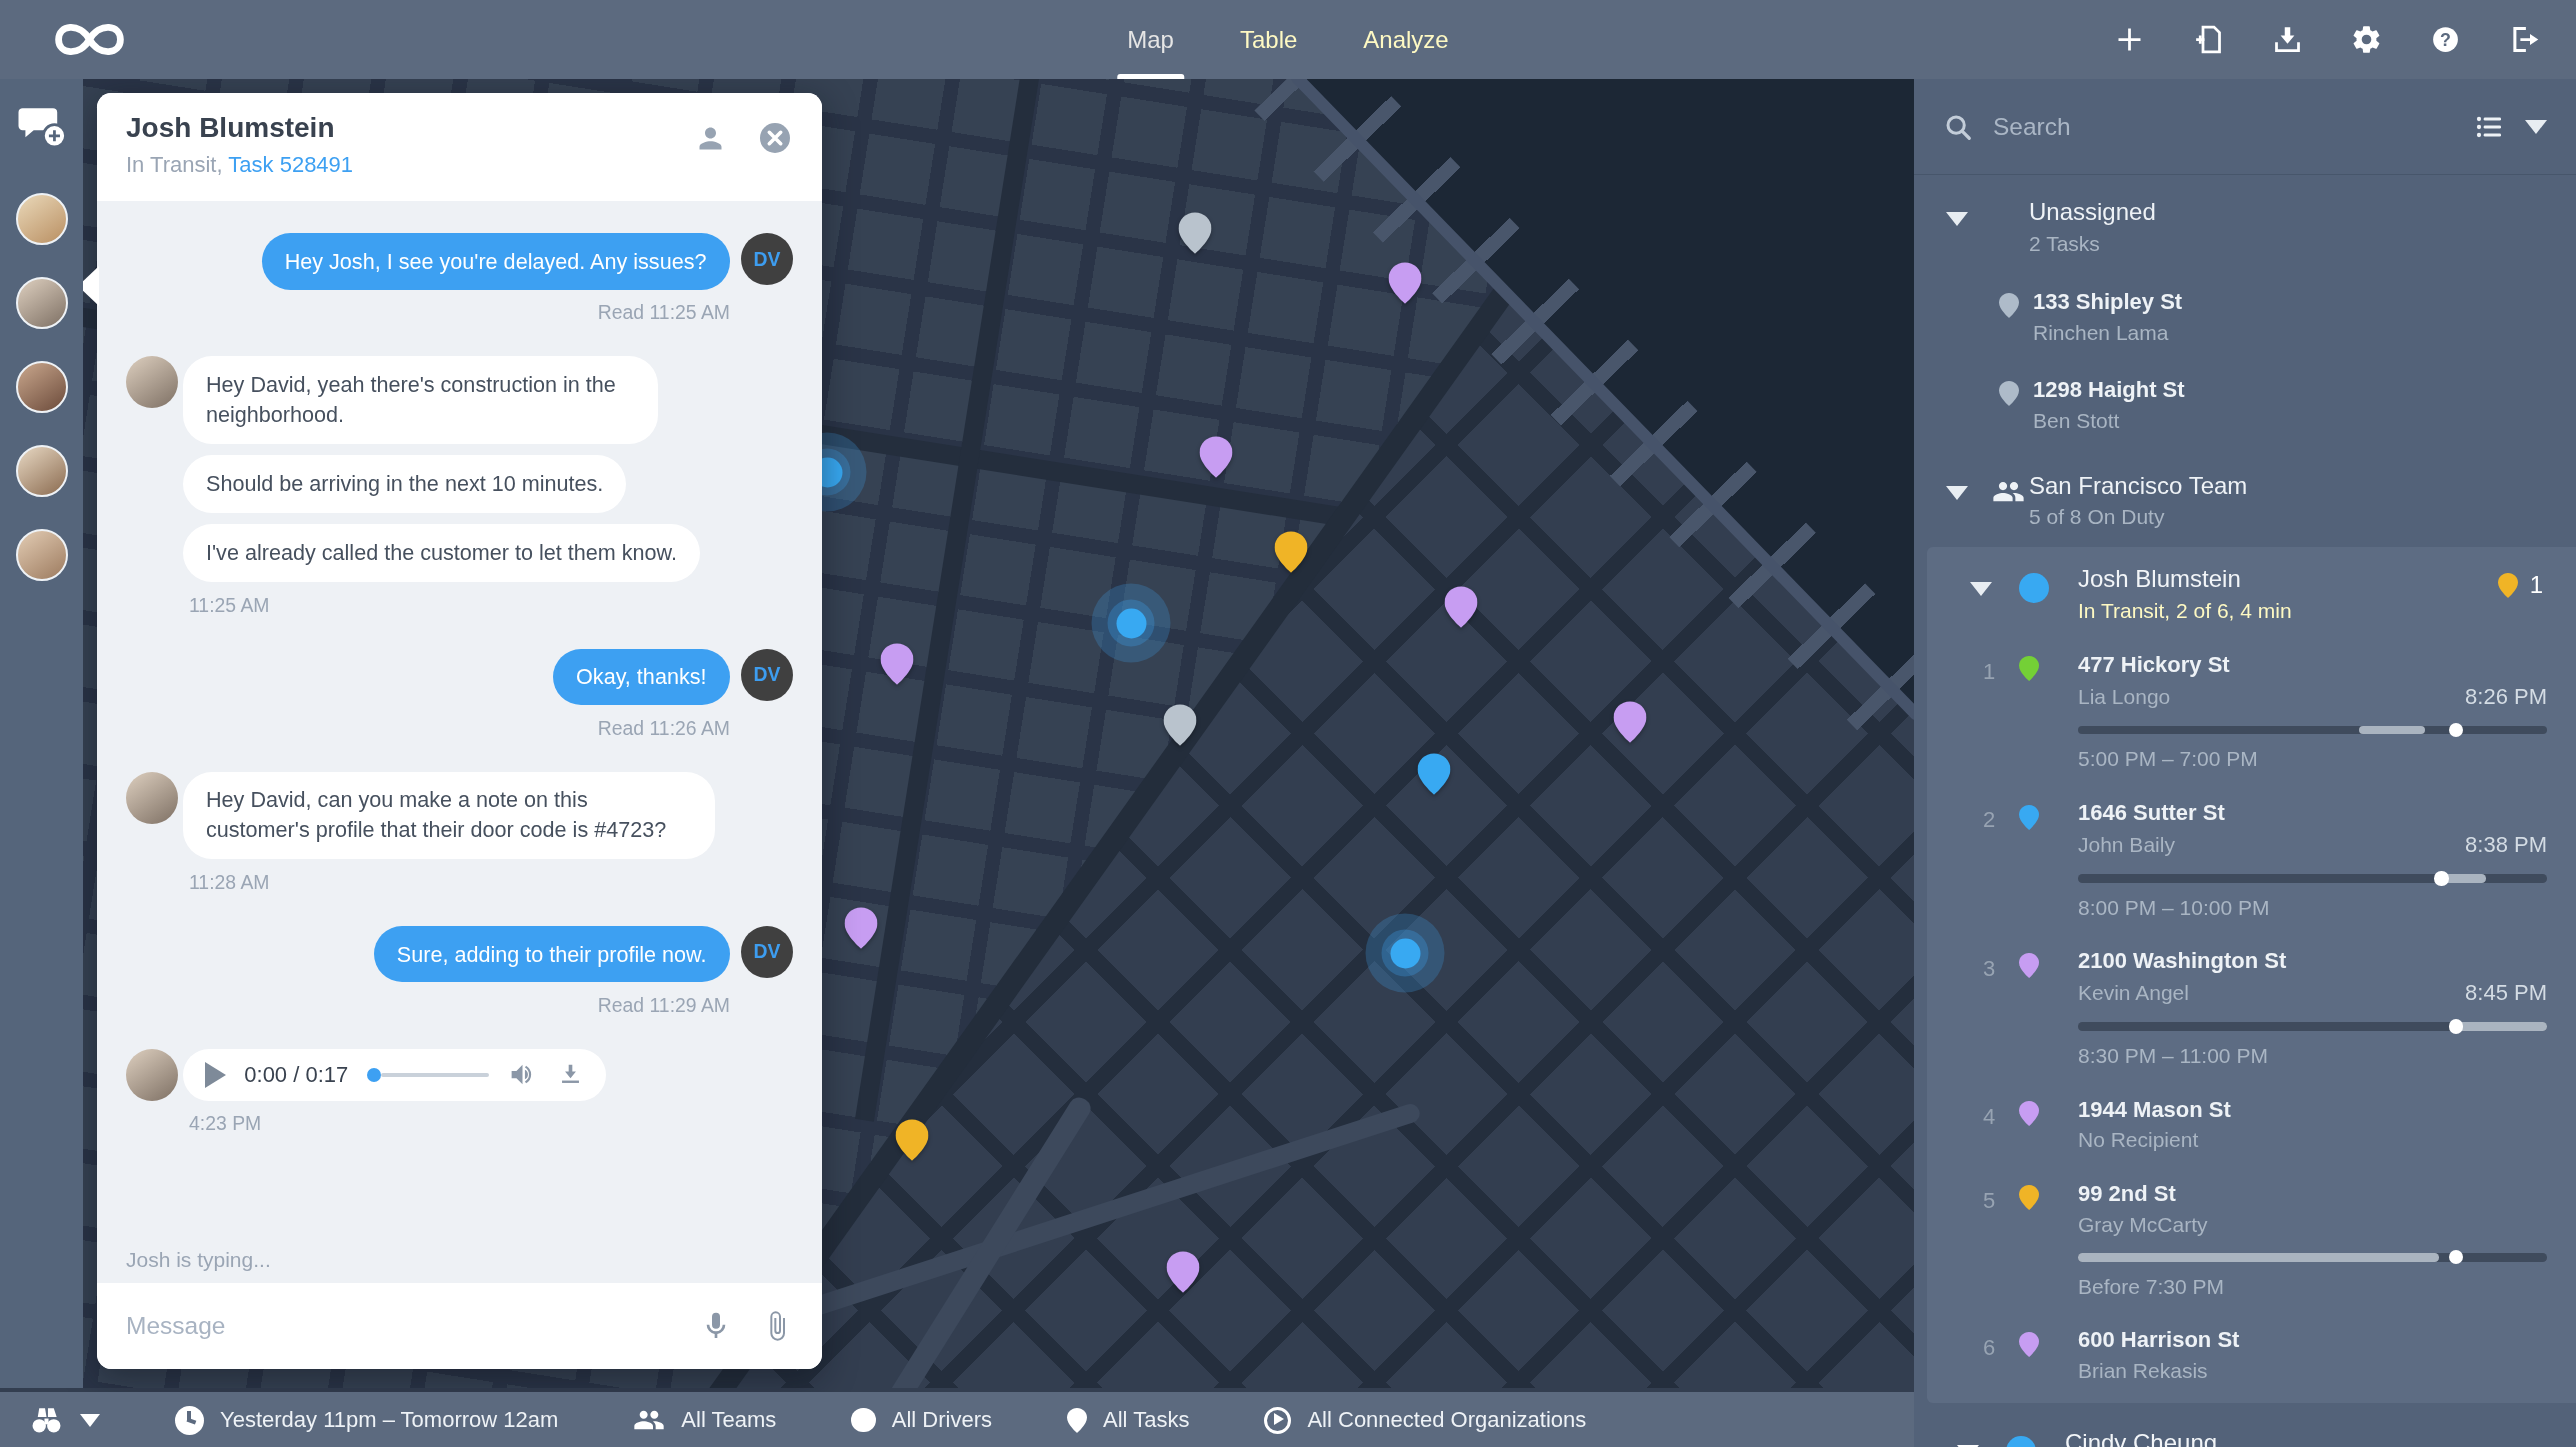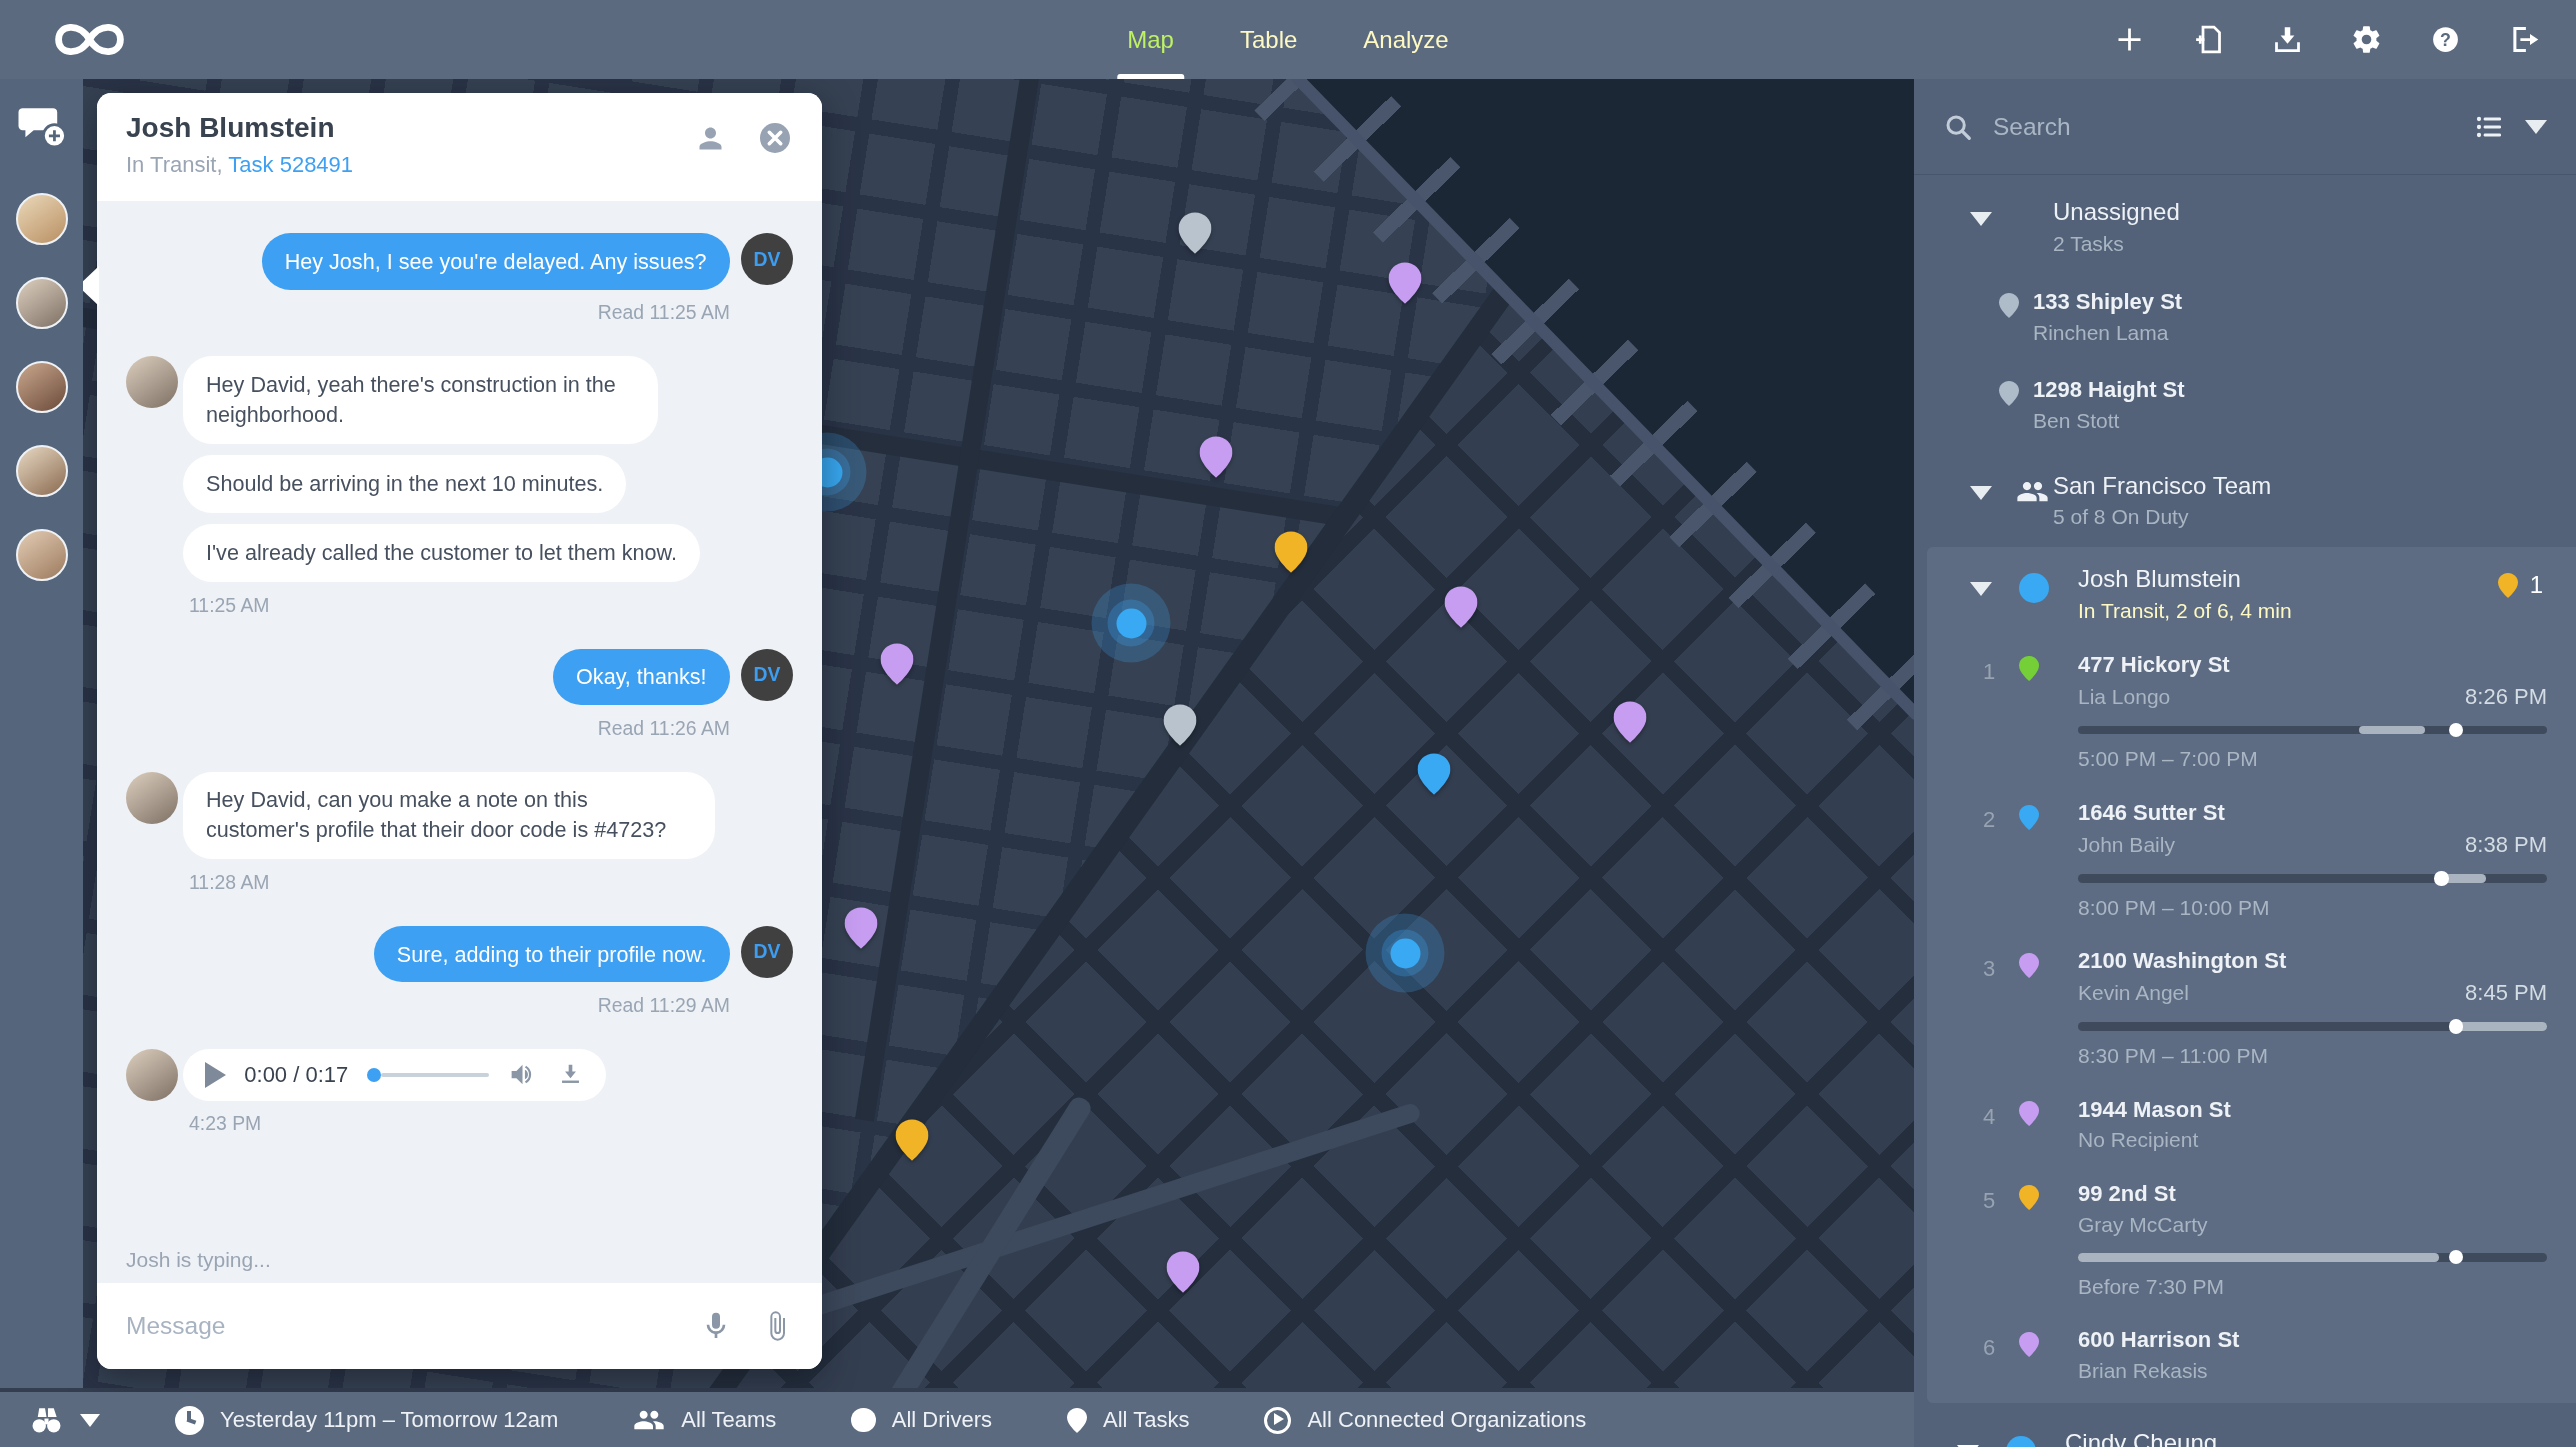--- a/index.html
+++ b/index.html
@@ -8,21 +8,21 @@
   .screen { position:relative; width:2576px; height:1448px; overflow:hidden; background:#333e50; }
 
   
   .topbar { position:absolute; left:0; top:0; width:100%; height:79px; background:#5c6a7f;
     display:flex; align-items:center; z-index:70; }
   .logo { position:absolute; left:43px; top:13px; width:93px; height:53px; }
   .tabs { position:absolute; left:50%; top:0; height:79px; transform:translateX(-50%);
     display:flex; gap:66px; align-items:center; }
   .tab { position:relative; height:79px; display:flex; align-items:center; color:#fef9c3;
     font-size:24px; cursor:pointer; }
-  .tab.active { color:#bef264; }
+  .tab.active { color:#e5e5e5; }
   .tab.active::after { content:""; position:absolute; left:-10px; right:-10px; bottom:0;
     height:5px; background:#ffffff; border-radius:2.9px 2.9px 0 0; }
   .top-actions { position:absolute; right:35px; top:0; height:79px; display:flex; gap:46px; align-items:center; }
   .top-actions svg { display:block; }
 
   
   .left-rail { position:absolute; left:0; top:79px; width:83px; height:1309px; background:#55657b;
     z-index:65; display:flex; flex-direction:column; align-items:center; }
   .chat-new { margin-top:24.5px; width:52px; height:47px; position:relative; }
   .rail-avatars { margin-top:42px; display:flex; flex-direction:column; gap:32px; align-items:center; }
@@ -114,21 +114,21 @@
   
   .sidebar { position:absolute; right:0; top:79px; width:662px; height:1369px; background:#536279;
     z-index:60; overflow:hidden; }
   .search-row { height:96px; display:flex; align-items:center; padding:0 29px; gap:20px;
     border-bottom:1.4px solid #47566b; }
   .search-row input { flex:1; border:none; outline:none; background:transparent; font-size:24.5px;
     color:#eef2f6; font-family:"Liberation Sans", sans-serif; }
   .search-row input::placeholder { color:#aab6c5; }
   .caret { width:0; height:0; border-left:11.5px solid transparent; border-right:11.5px solid transparent;
     border-top:14.4px solid #e8edf2; }
-  .group-hdr { position:relative; padding:23px 29px 17.3px 115px; cursor:pointer;margin-left:24px; }
+  .group-hdr { position:relative; padding:23px 29px 17.3px 115px; cursor:pointer; }
   .group-hdr .caret { position:absolute; left:32px; top:37px; }
   .group-hdr .ppl { position:absolute; left:78px; top:26px; }
   .g-title { font-size:24px; color:#eef2f6; }
   .g-sub { font-size:21px; color:#a9b5c3; margin-top:5.8px; }
   .u-task { position:relative; padding:16px 29px 16px 119px; cursor:pointer; }
   .u-task .spin { position:absolute; left:85px; top:20px; }
   .t-addr { font-size:22px; font-weight:bold; color:#eef2f6; }
   .t-name { font-size:21px; color:#a9b5c3; margin-top:5.8px; }
   .hl-block { margin-left:13px; background:#5d6c83; border-radius:5.8px 0 0 5.8px; padding-bottom:5.8px; }
   .drv-row { position:relative; padding:18.7px 29px 14.4px 151px; cursor:pointer; }

